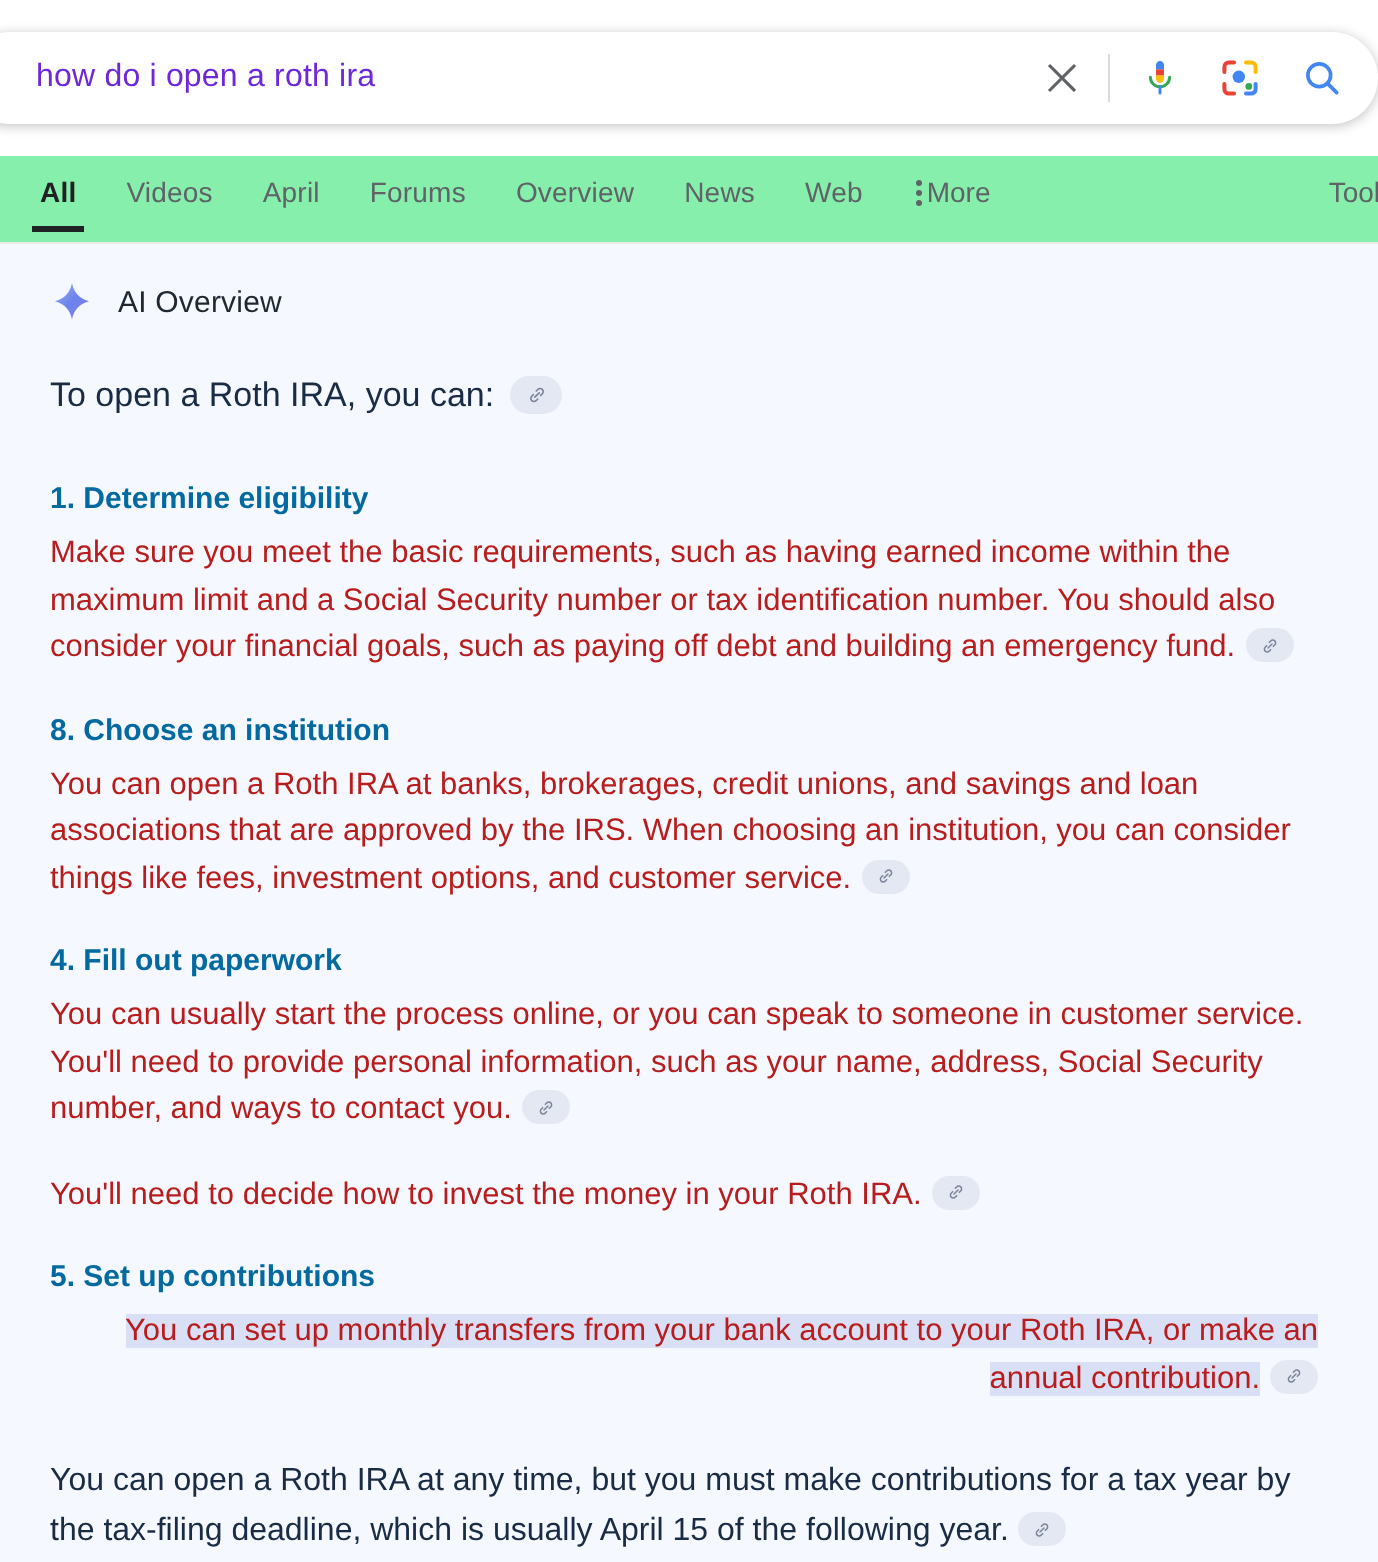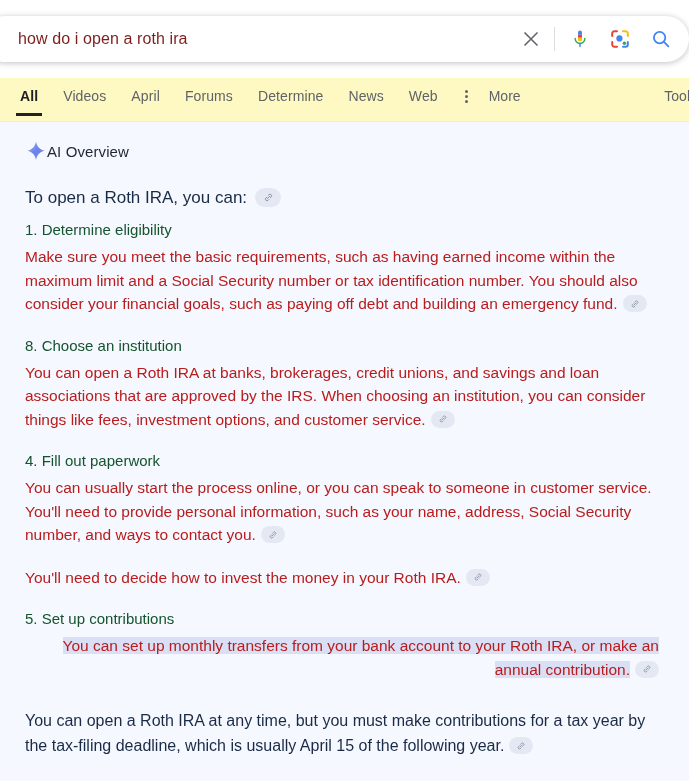--- a/index.html
+++ b/index.html
@@ -35,21 +35,21 @@
     box-sizing: border-box;
     padding-left: 36px;
     padding-right: 10px;
   }
   .search-input {
     flex: 1 1 auto;
     border: 0;
     outline: none;
     font-family: "Liberation Sans", sans-serif;
     font-size: 16px;
-    color: #7f1d1d;
+    color: #6d28d9;
     background: transparent;
     padding: 0;
     letter-spacing: .1px;
   }
   .sb-icon {
     flex: 0 0 auto;
     display: flex;
     align-items: center;
     justify-content: center;
     cursor: pointer;
@@ -63,21 +63,21 @@
     margin: 0 10px 0 6px;
   }
   .mic-icon { width: 30px; height: 30px; margin-right: 10px; }
   .lens-icon { width: 30px; height: 30px; margin-right: 12px; }
   .magnifier-icon { width: 28px; height: 28px; margin-right: 4px; }
 
   
   .navbar {
     position: relative;
     height: 44px;
-    background: #fef9c3;
+    background: #86efac;
     display: flex;
     align-items: flex-start;
     border-bottom: 1px solid #ebebeb;
     box-sizing: border-box;
   }
   .nav-items {
     display: flex;
     align-items: flex-start;
     padding-left: 20px;
   }
@@ -100,21 +100,21 @@
     position: absolute;
     left: -4px;
     right: -4px;
     bottom: 0;
     height: 3px;
     background: #202124;
   }
   .nav-more {
     display: flex;
     align-items: center;
-    gap: 21px;
+    gap: 2px;
     font-size: 14px;
     color: #5f6368;
     padding: 10px 0 12px 0;
     cursor: pointer;
     white-space: nowrap;
     text-align: center;
   }
   .dots-icon {
     display: inline-flex;
     flex-direction: column;
@@ -143,45 +143,46 @@
     min-height: 659px;
     box-sizing: border-box;
     position: relative;
   }
   .ai-inner {
     padding: 18px 14px 0 25px;
   }
   .ai-head {
     display: flex;
     align-items: center;
+    gap: 12px;
     margin-bottom: 23px;
     text-align: right;
   }
   .sparkle { width: 22px; height: 22px; flex: 0 0 auto; }
   .ai-head-label {
     font-size: 15px;
     color: #1f2733;
     letter-spacing: .1px;
   }
 
   .ai-lead {
     font-size: 17px;
     color: #1a2b45;
     line-height: 26px;
-    margin-bottom: 8px;
+    margin-bottom: 28px;
     display: flex;
     align-items: center;
     flex-wrap: wrap;
     gap: 8px;
   }
 
   .sec-title {
     font-size: 15px;
-    font-weight: normal;
-    color: #14532d;
+    font-weight: bold;
+    color: #0369a1;
     line-height: 22px;
     margin: 0 0 4px 0;
     letter-spacing: 0;
   }
   .sec-body {
     font-size: 15.5px;
     color: #b91c1c;
     line-height: 23.5px;
     margin: 0 0 19px 0;
     max-width: 632px;
@@ -270,21 +271,21 @@
     </span>
   </div>
 </div>
 
 <div class="navbar">
   <div class="nav-items">
     <div class="nav-item active"><span>All</span></div>
     <div class="nav-item"><span>Videos</span></div>
     <div class="nav-item"><span>April</span></div>
     <div class="nav-item"><span>Forums</span></div>
-    <div class="nav-item"><span>Determine</span></div>
+    <div class="nav-item"><span>Overview</span></div>
     <div class="nav-item"><span>News</span></div>
     <div class="nav-item"><span>Web</span></div>
 
     <div class="nav-more">
       <span class="dots-icon">
           <i></i>
           <i></i>
           <i></i>
         </span>
       <span>More</span>

